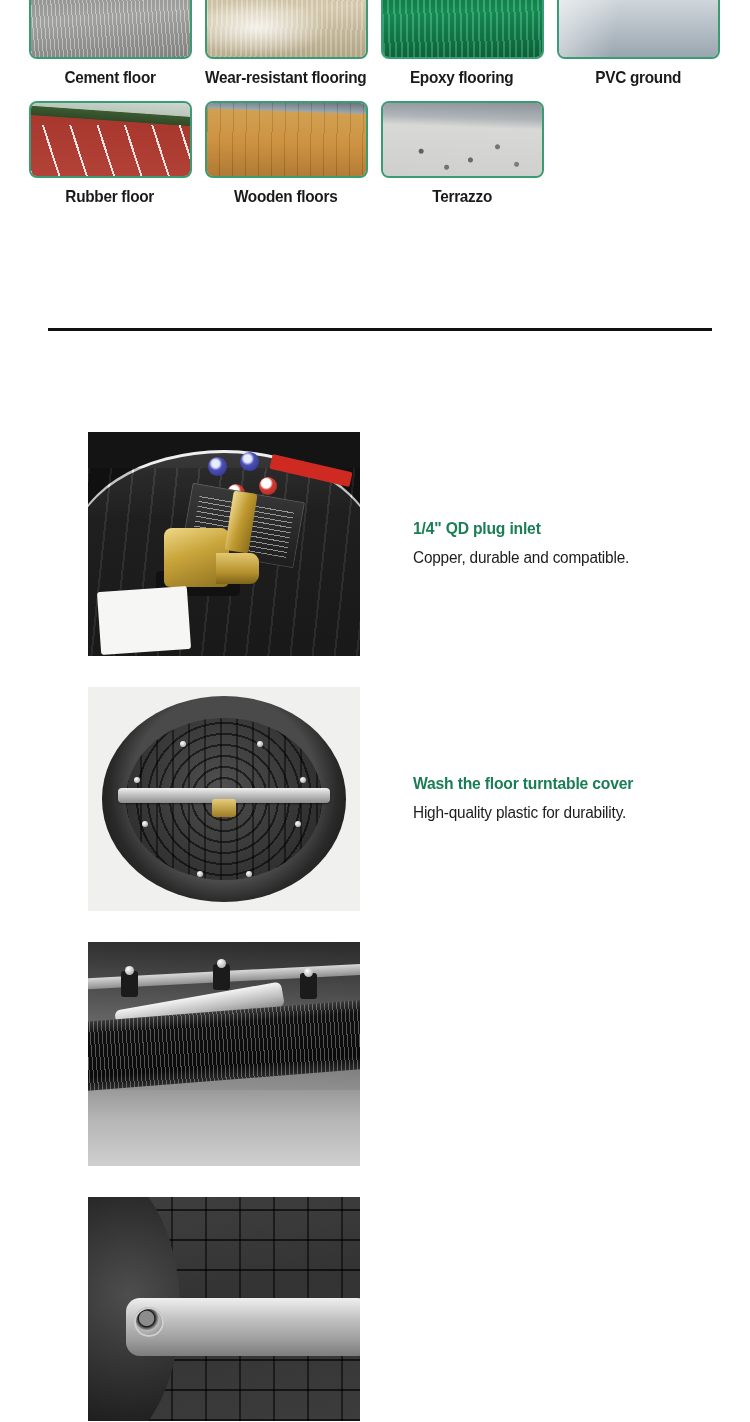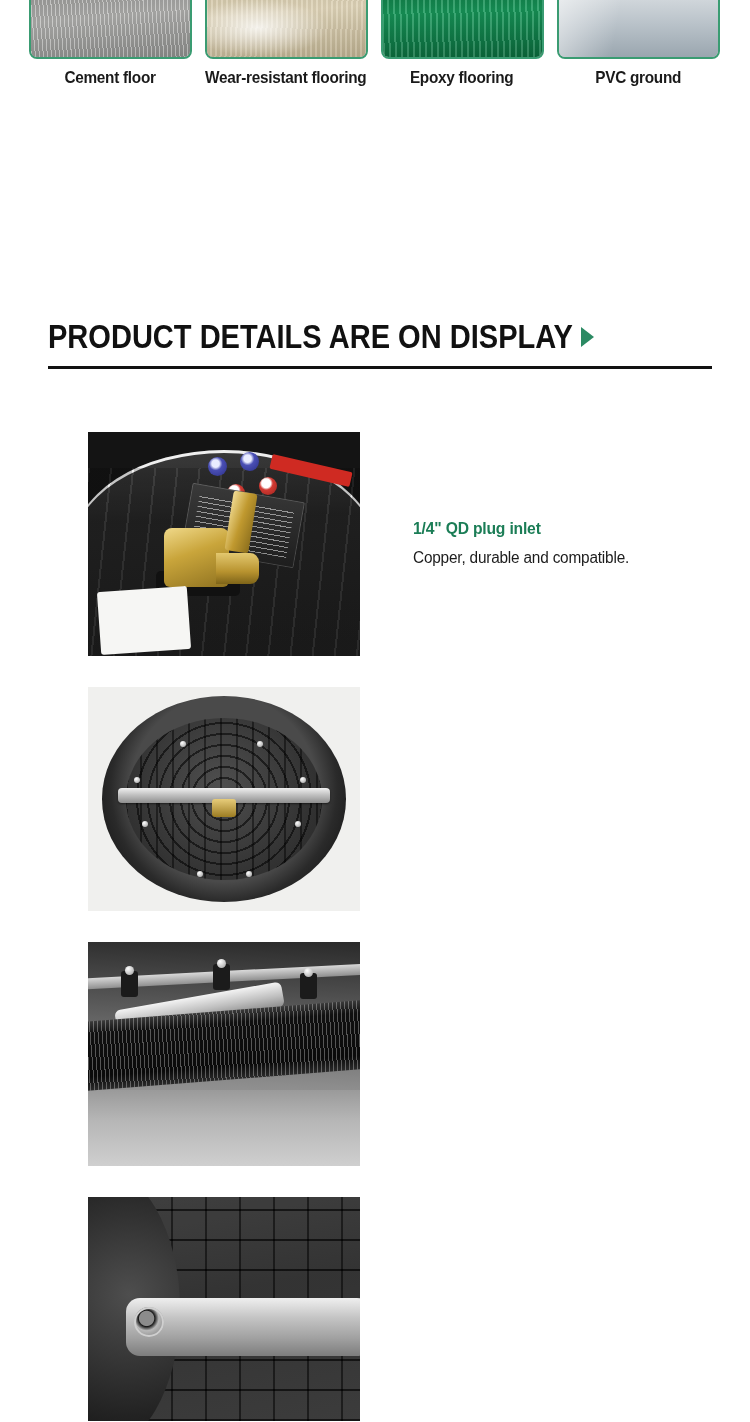--- a/index.html
+++ b/index.html
@@ -455,29 +455,43 @@
     </div>
     <div class="floor-cell">
       <div class="floor-thumb">
           <div class="art art-pvc"></div>
         </div>
       <div class="floor-label">PVC ground</div>
     </div>
   </div>
 
   <div class="floor-row">
+    <div class="floor-cell">
+      <div class="floor-thumb">
+          <div class="art art-rubber"></div>
+        </div>
+      <div class="floor-label">Rubber floor</div>
+    </div>
+    <div class="floor-cell">
+      <div class="floor-thumb">
+          <div class="art art-wood2"></div>
+        </div>
+      <div class="floor-label">Wooden floors</div>
+    </div>
+    <div class="floor-cell">
+      <div class="floor-thumb">
+          <div class="art art-terrazzo"></div>
+        </div>
+      <div class="floor-label">Terrazzo</div>
+    </div>
   </div>
 
 </section>
 
 <section id="details-heading-block">
-  <div class="heading-row">
-    <div class="heading-text">PRODUCT DETAILS ARE ON DISPLAY</div>
-    <div class="heading-arrow"></div>
-  </div>
   <div class="heading-rule"></div>
 </section>
 
 <section id="detail-rows">
 
   <div class="detail-row">
     <div class="detail-photo">
       <div class="ph ph-inlet">
         <div class="deck"></div>
         <div class="ribs"></div>
@@ -512,20 +526,24 @@
         <div class="screw" style="left:78%;top:40%;"></div>
         <div class="screw" style="left:76%;top:60%;"></div>
         <div class="screw" style="left:34%;top:24%;"></div>
         <div class="screw" style="left:62%;top:24%;"></div>
         <div class="screw" style="left:40%;top:82%;"></div>
         <div class="screw" style="left:58%;top:82%;"></div>
         <div class="bar"></div>
         <div class="hub"></div>
       </div>
     </div>
+    <div class="detail-copy">
+      <div class="detail-title">Wash the floor turntable cover</div>
+      <div class="detail-desc">High-quality plastic for durability.</div>
+    </div>
   </div>
 
   <div class="detail-row">
     <div class="detail-photo">
       <div class="ph ph-brush">
         <div class="base-band"></div>
         <div class="railbar"></div>
         <div class="clip" style="left:12%;top:13%;"></div>
         <div class="clip" style="left:46%;top:10%;"></div>
         <div class="clip" style="left:78%;top:14%;"></div>

